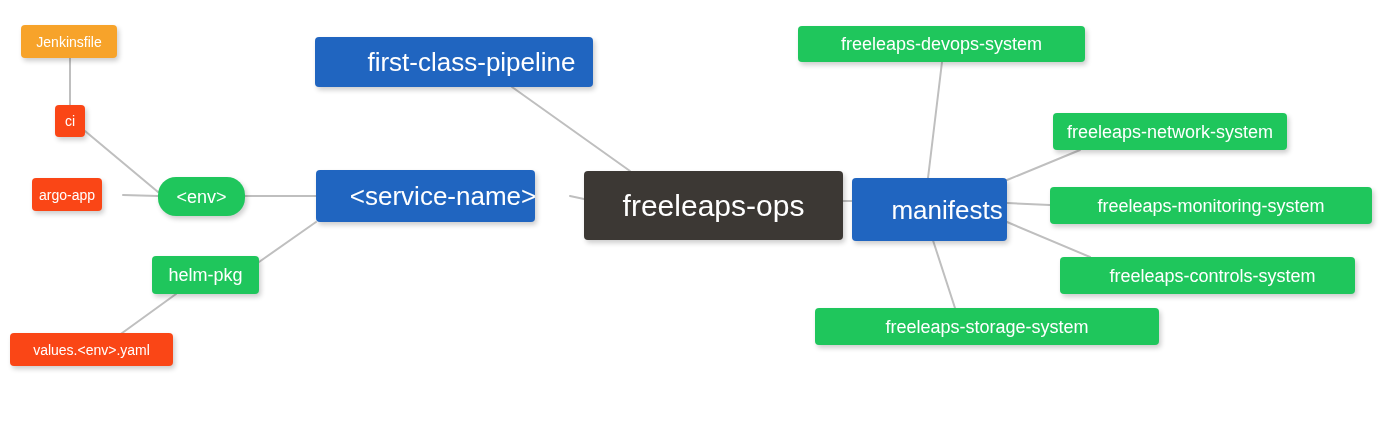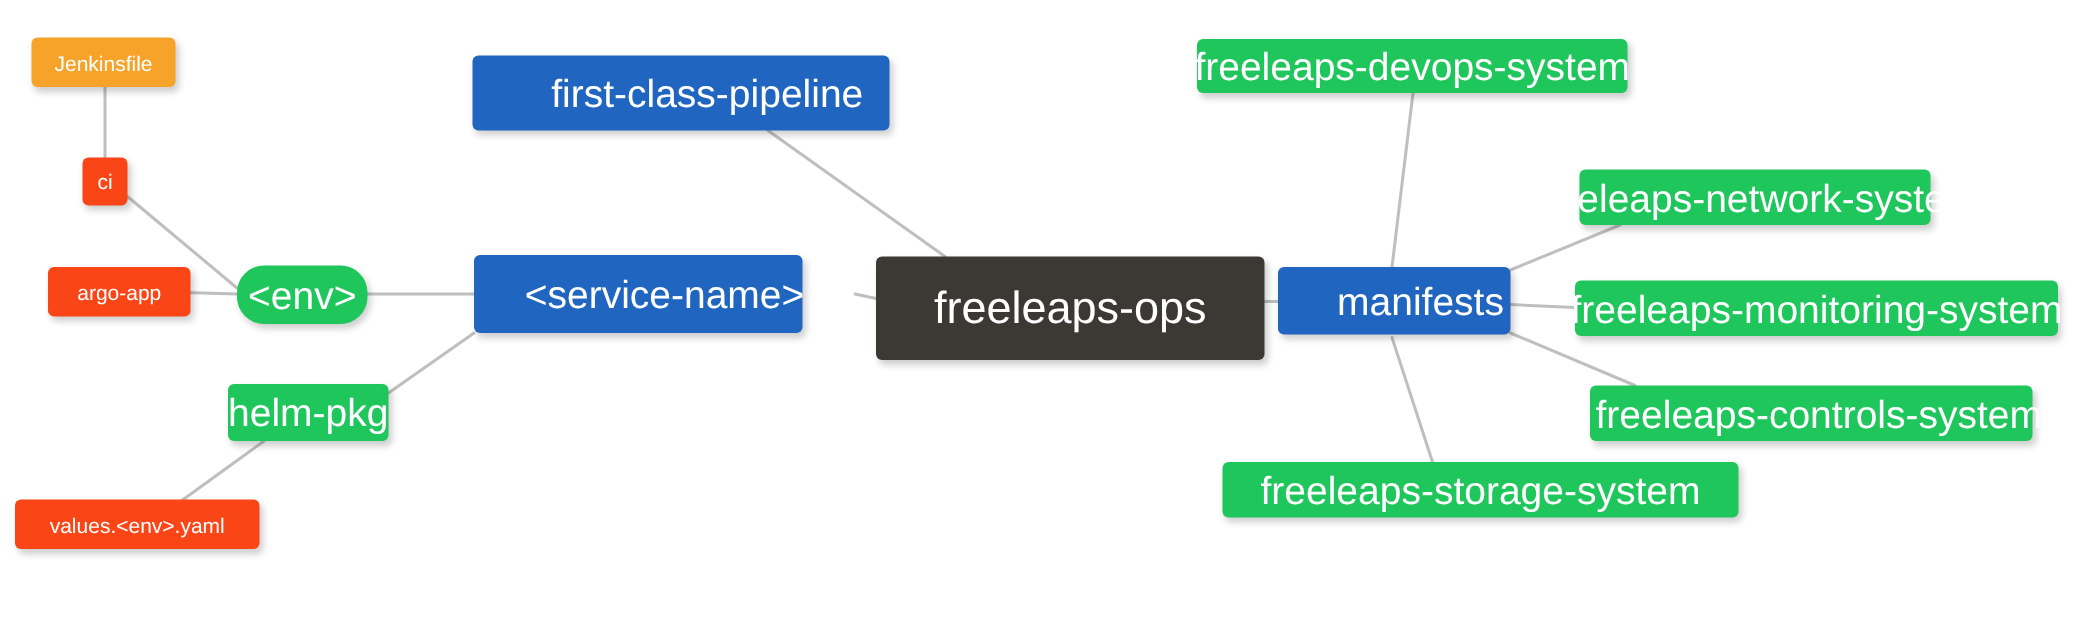--- a/index.html
+++ b/index.html
@@ -57,21 +57,21 @@
     background: #1fc65c;
   }
   .node-red {
     background: #fa4616;
   }
   .node-orange {
     background: #f7a32a;
   }
   .sz-xl { font-size: 30px; }
   .sz-lg { font-size: 26px; padding-left: 45px; }
-  .sz-md { font-size: 26px; }
+  .sz-md { font-size: 18px; }
   .sz-xs { font-size: 14px; text-align: right; }
 </style>
 </head>
 <body>
 
 <div id="mindmap">
   <svg id="edge-layer" viewBox="0 0 1390 421" xmlns="http://www.w3.org/2000/svg">
       <line x1="70" y1="58" x2="70" y2="105" class="edge" stroke="#bfbfbf"></line>
       <line x1="85" y1="131" x2="158" y2="192" class="edge" stroke="#bfbfbf"></line>
       <line x1="123" y1="195" x2="158" y2="196" class="edge" stroke="#bfbfbf"></line>
@@ -83,27 +83,27 @@
       <line x1="843" y1="201" x2="852" y2="201" class="edge" stroke="#bfbfbf"></line>
       <line x1="928" y1="178" x2="942" y2="62" class="edge" stroke="#bfbfbf"></line>
       <line x1="1007" y1="180" x2="1080" y2="150" class="edge" stroke="#bfbfbf"></line>
       <line x1="1007" y1="203" x2="1050" y2="205" class="edge" stroke="#bfbfbf"></line>
       <line x1="1007" y1="222" x2="1090" y2="257" class="edge" stroke="#bfbfbf"></line>
       <line x1="928" y1="225" x2="955" y2="308" class="edge" stroke="#bfbfbf"></line>
     </svg>
   <div id="node-layer">
       <div class="node node-orange sz-xs" style="left: 21px; top: 25px; width: 96px; height: 33px;">Jenkinsfile</div>
       <div class="node node-red sz-xs" style="left: 55px; top: 105px; width: 30px; height: 32px;">ci</div>
-      <div class="node node-red sz-xs" style="left: 32px; top: 178px; width: 95px; height: 33px;">argo-app</div>
+      <div class="node node-red sz-xs" style="left: 32px; top: 178px; width: 70px; height: 33px;">argo-app</div>
       <div class="node node-green sz-md" style="left: 158px; top: 177px; width: 87px; height: 39px; border-radius: 18px;">&lt;env&gt;</div>
       <div class="node node-green sz-md" style="left: 152px; top: 256px; width: 107px; height: 38px;">helm-pkg</div>
       <div class="node node-red sz-xs" style="left: 10px; top: 333px; width: 163px; height: 33px;">values.&lt;env&gt;.yaml</div>
       <div class="node node-blue sz-lg" style="left: 315px; top: 37px; width: 278px; height: 50px;">first-class-pipeline</div>
       <div class="node node-blue sz-lg" style="left: 316px; top: 170px; width: 219px; height: 52px;">&lt;service-name&gt;</div>
       <div class="node node-root sz-xl" style="left: 584px; top: 171px; width: 259px; height: 69px; text-align: center;">freeleaps-ops</div>
-      <div class="node node-blue sz-lg" style="left: 852px; top: 178px; width: 155px; height: 45px;">manifests</div>
+      <div class="node node-blue sz-lg" style="left: 852px; top: 178px; width: 155px; height: 63px;">manifests</div>
       <div class="node node-green sz-md" style="left: 798px; top: 26px; width: 287px; height: 36px;">freeleaps-devops-system</div>
       <div class="node node-green sz-md" style="left: 1053px; top: 113px; width: 234px; height: 37px;">freeleaps-network-system</div>
       <div class="node node-green sz-md" style="left: 1050px; top: 187px; width: 322px; height: 37px;">freeleaps-monitoring-system</div>
       <div class="node node-green sz-md" style="left: 1060px; top: 257px; width: 295px; height: 37px; padding-left: 20px;">freeleaps-controls-system</div>
       <div class="node node-green sz-md" style="left: 815px; top: 308px; width: 344px; height: 37px;">freeleaps-storage-system</div>
     </div>
 </div>
 
 </body></html>

